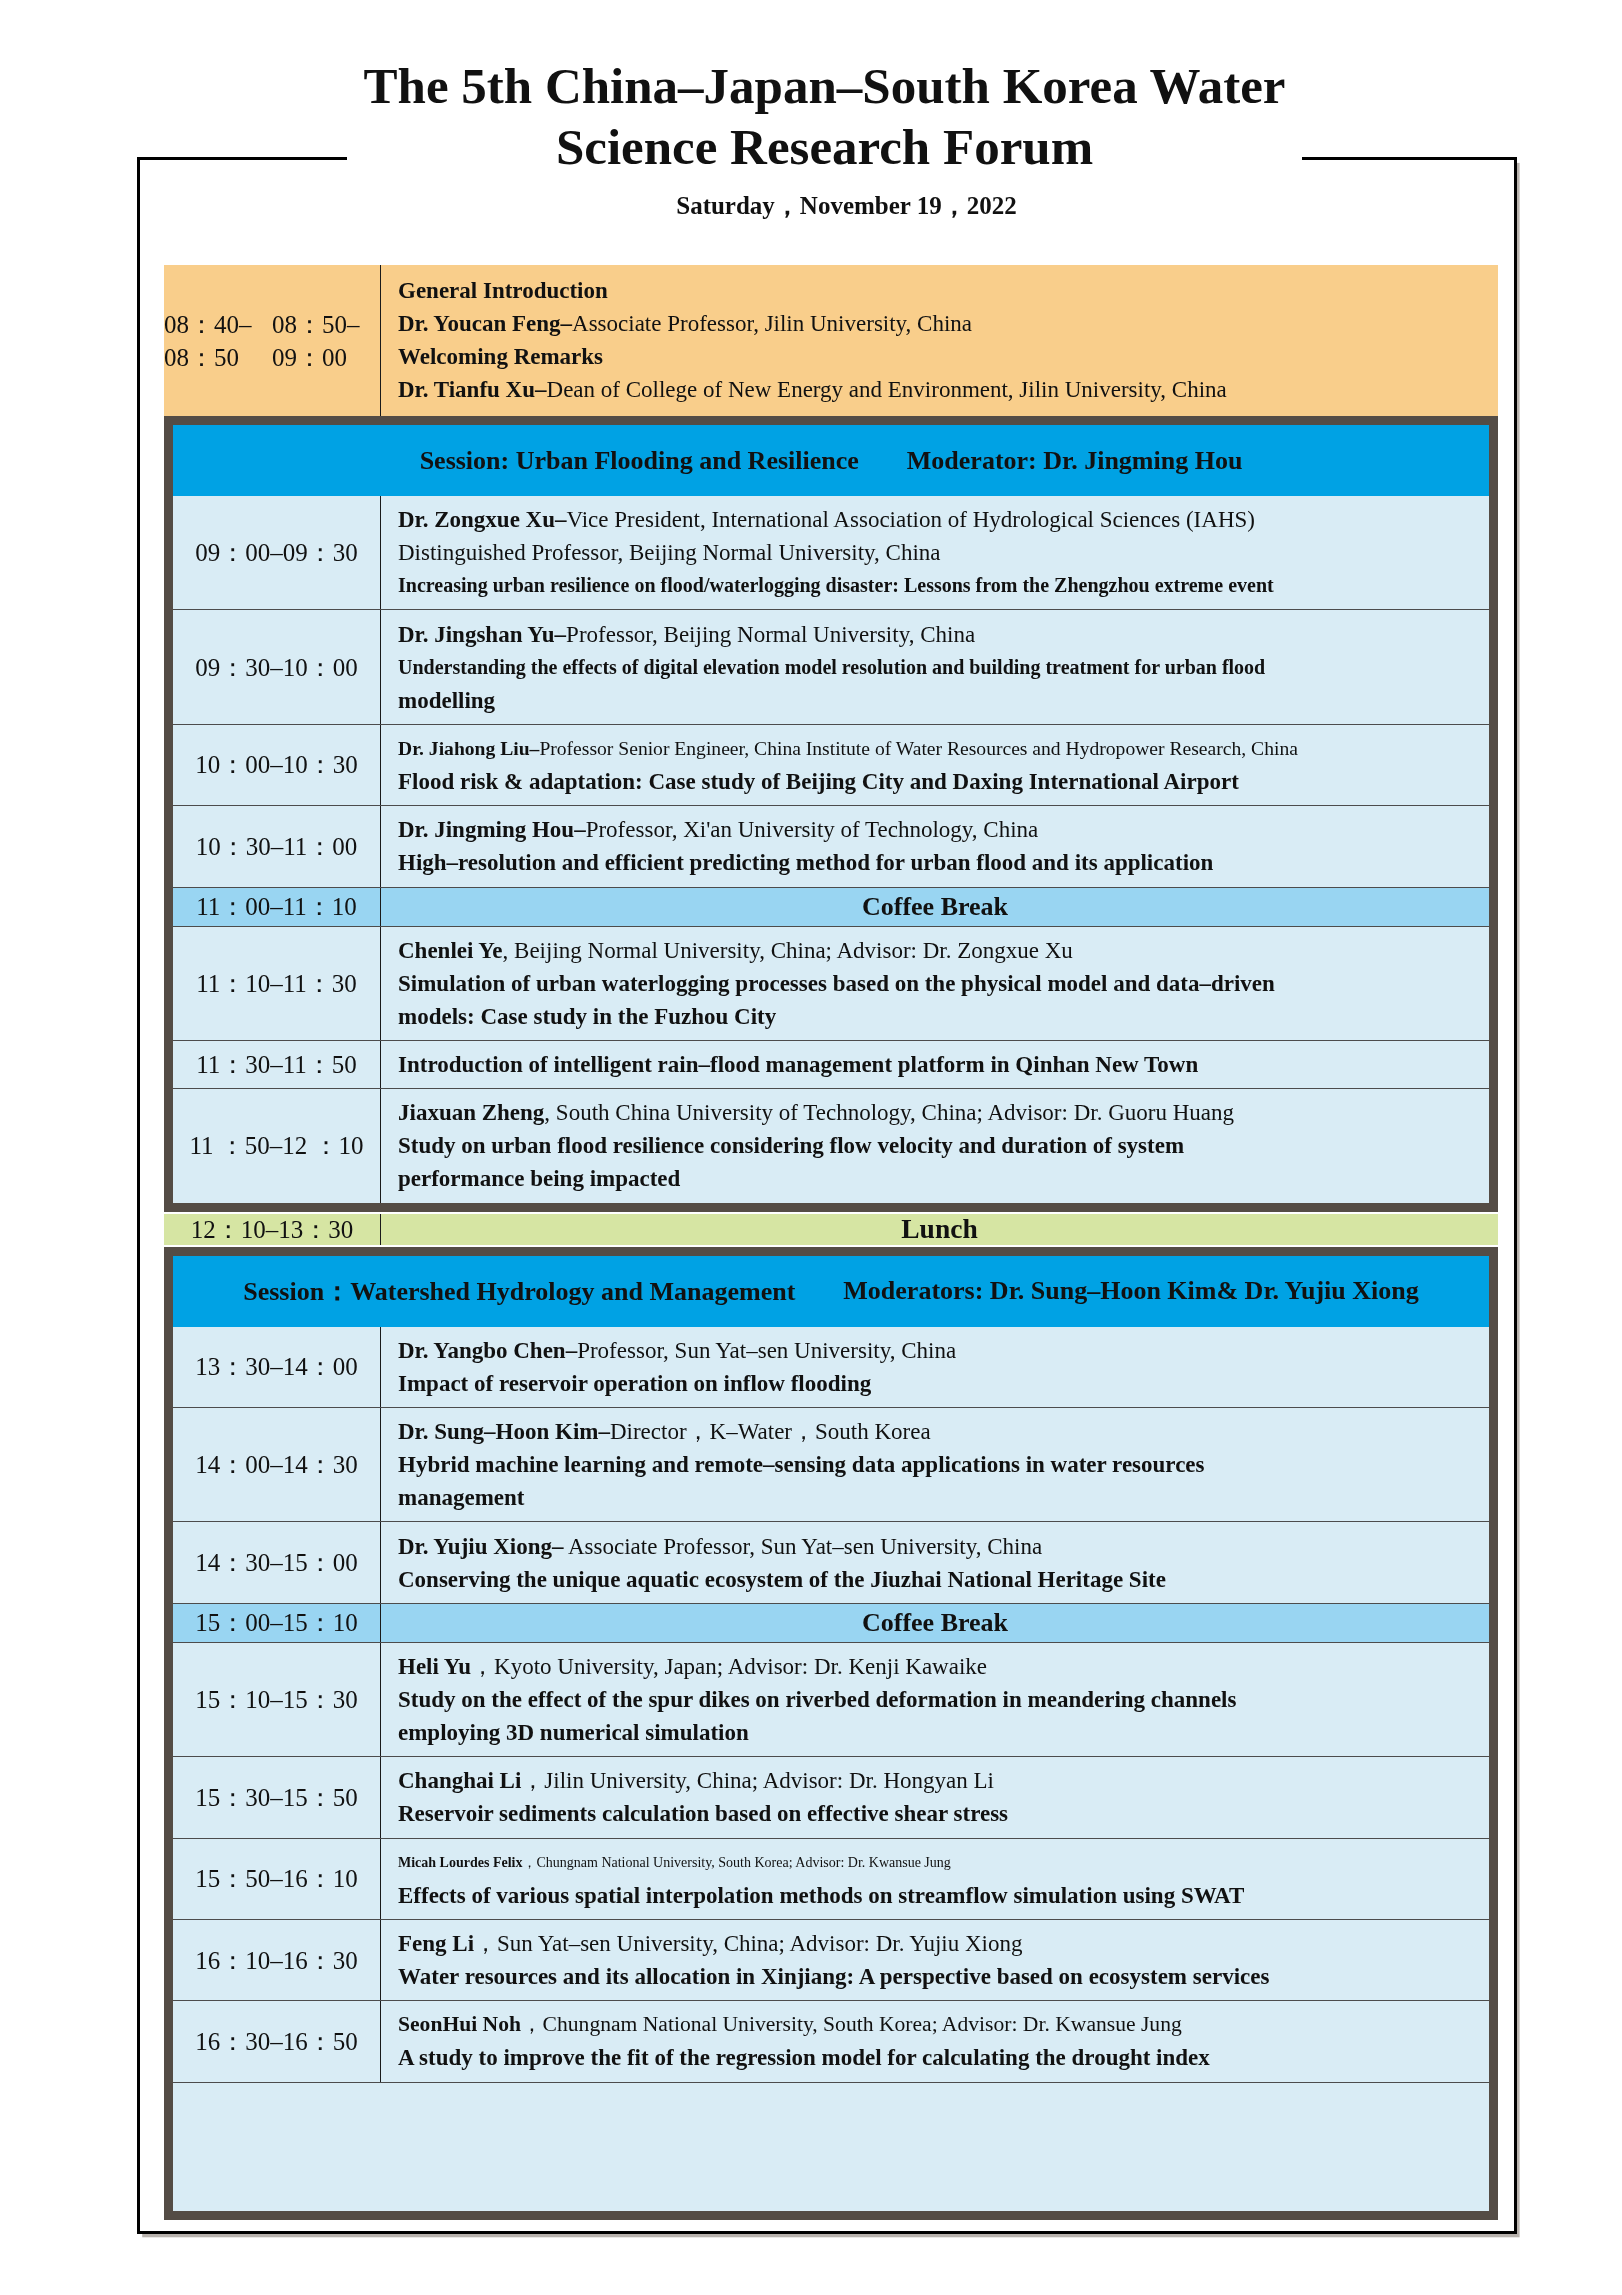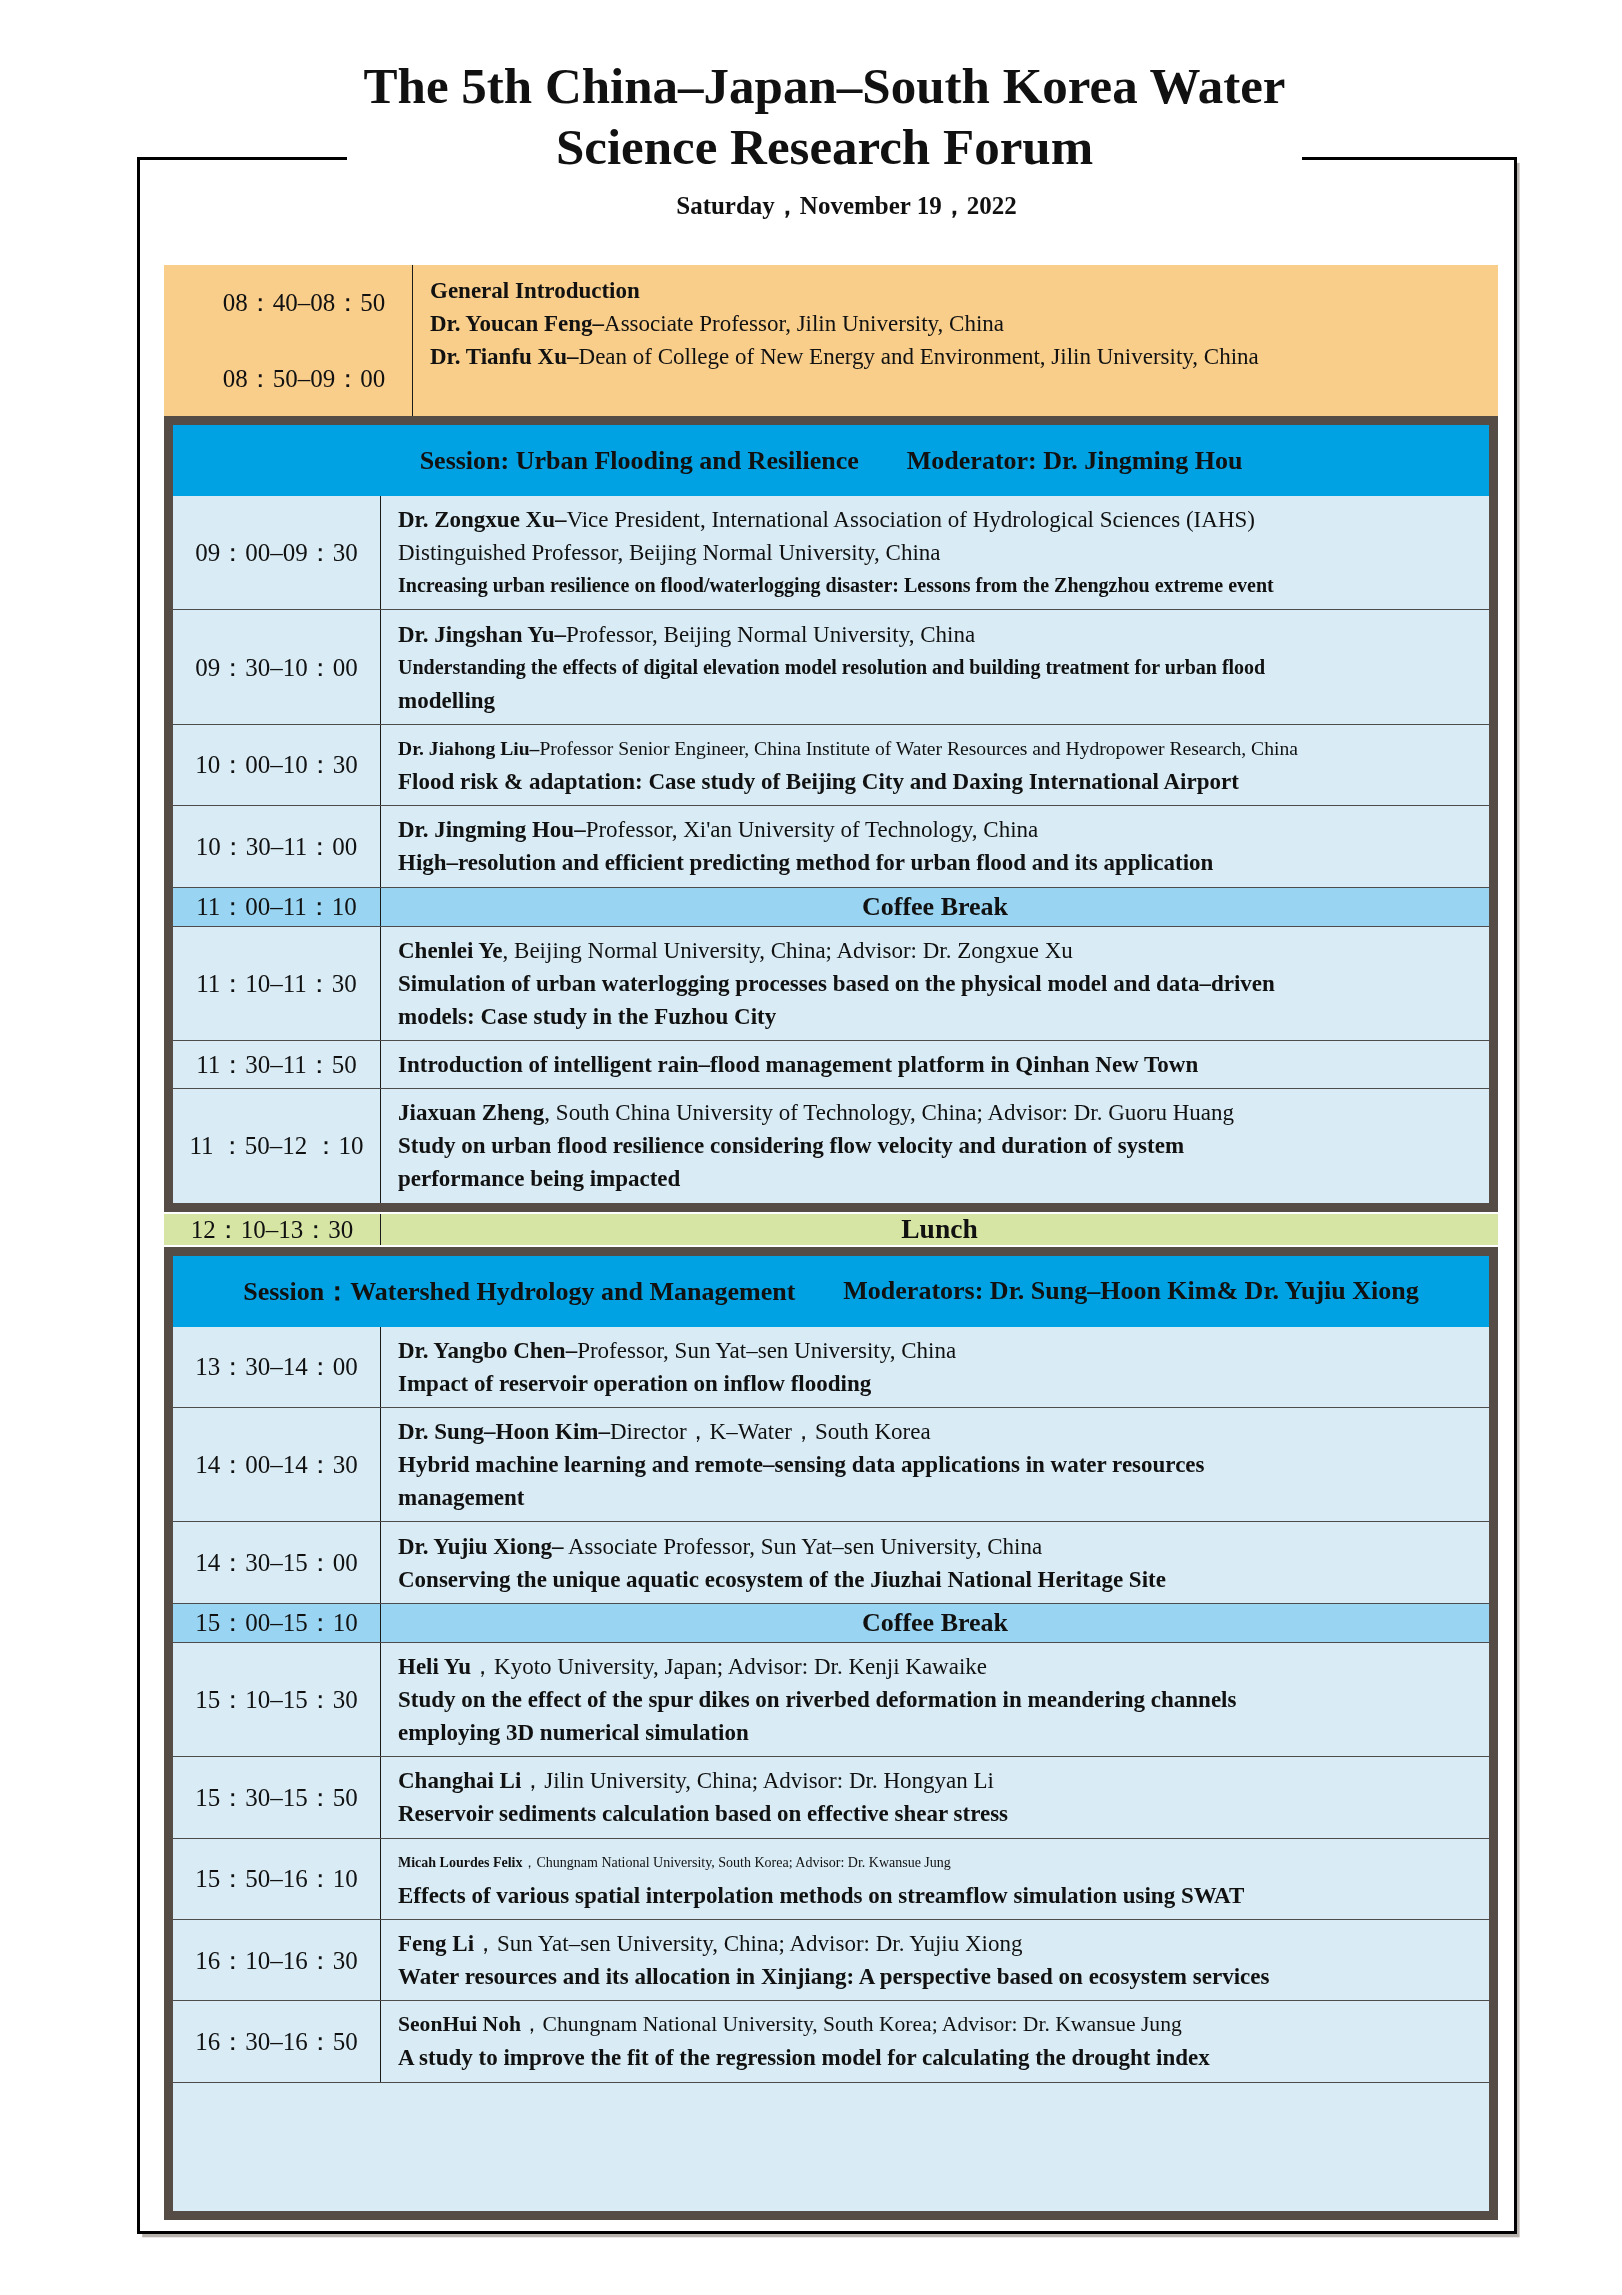--- a/index.html
+++ b/index.html
@@ -9,21 +9,21 @@
         border:3.3px solid #000;box-shadow:3.9px 4.6px 0 -1.3px rgba(125,115,105,.55);z-index:0;}
   .title-wrap{position:absolute;top:0;left:0;width:100%;text-align:center;z-index:2;margin-left:13px;}
   .title-box{display:inline-block;background:#fff;padding:0 17px;font-weight:bold;
         font-size:51px;line-height:1.2;margin-top:56px;}
   .date{margin-top:10.5px;font-weight:bold;font-size:25px;padding-left:44px;}
   .content{position:absolute;left:164px;top:265px;width:1334px;height:1955px;
         display:flex;flex-direction:column;z-index:1;}
   
   .opening{height:151px;background:#F9CE8B;display:flex;flex:none;}
   .opening .timecol{width:216px;flex:none;border-right:1.3px solid #1a1a1a;
-        display:flex;flex-direction:column;padding-left:32px;}
+        display:flex;flex-direction:row;}
   .time-slot{flex:1;display:flex;align-items:center;justify-content:center;font-size:25px;}
   .opening-body{flex:1;min-width:0;padding:9.2px 3.9px 0 17px;}
   .line{line-height:33px;white-space:nowrap;font-size:23px;}
   .b{font-weight:bold;}
   
   .session{border:9.2px solid #544C45;background:#D9ECF5;flex:none;
         display:flex;flex-direction:column;}
   .session.grow{flex:1;min-height:0;}
   .sess-header{height:71px;background:#00A2E4;display:flex;align-items:center;
         justify-content:center;gap:48px;font-weight:bold;font-size:26px;flex:none;}
@@ -60,20 +60,21 @@
   <div class="content">
 
     <div class="opening">
       <div class="timecol">
         <div class="time-slot">08：40–08：50</div>
         <div class="time-slot">08：50–09：00</div>
       </div>
       <div class="opening-body" id="opening-body">
           <div class="line"><span class="b">General Introduction</span></div>
           <div class="line"><span class="b">Dr. Youcan Feng–</span><span class="">Associate Professor, Jilin University, China</span></div>
+          <div class="line"><span class="b">Welcoming Remarks</span></div>
           <div class="line"><span class="b">Dr. Tianfu Xu–</span><span class="">Dean of College of New Energy and Environment, Jilin University, China</span></div>
         </div>
     </div>
 
     <div class="session" id="session-0">
         <div class="sess-header">
           <span>Session: Urban Flooding and Resilience</span>
           <span>Moderator: Dr. Jingming Hou</span>
         </div>
         <div class="row">

